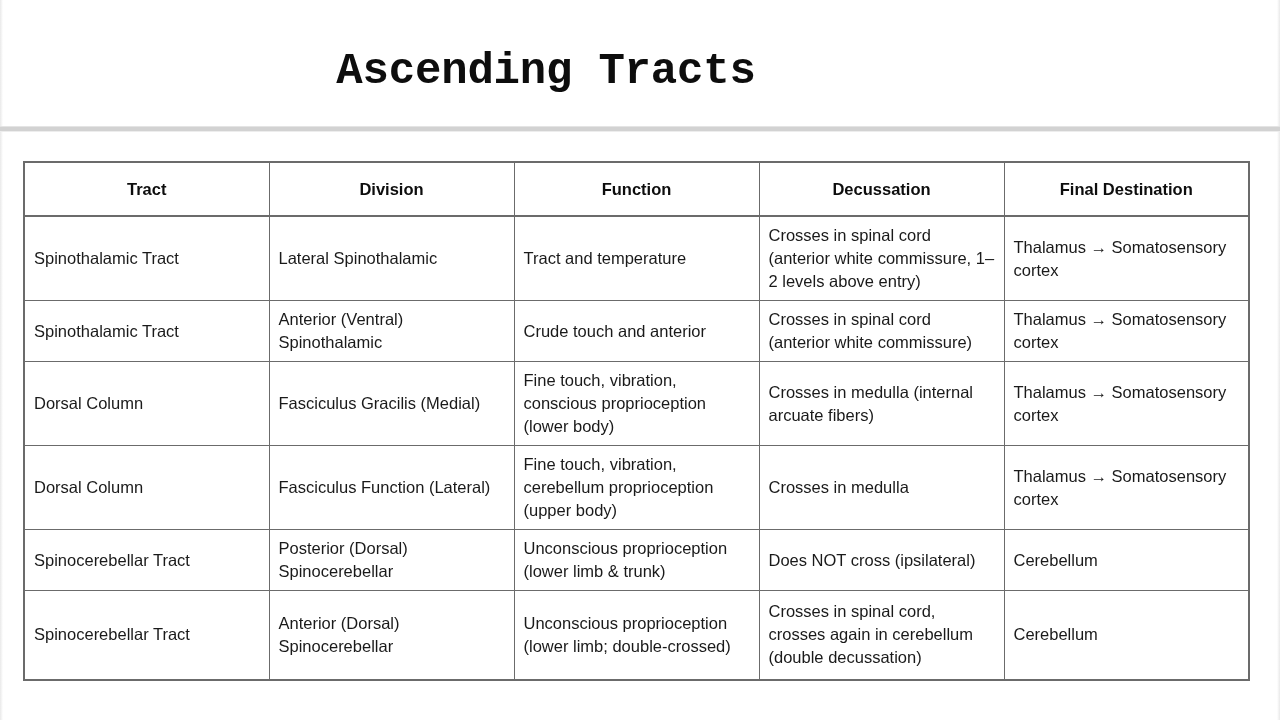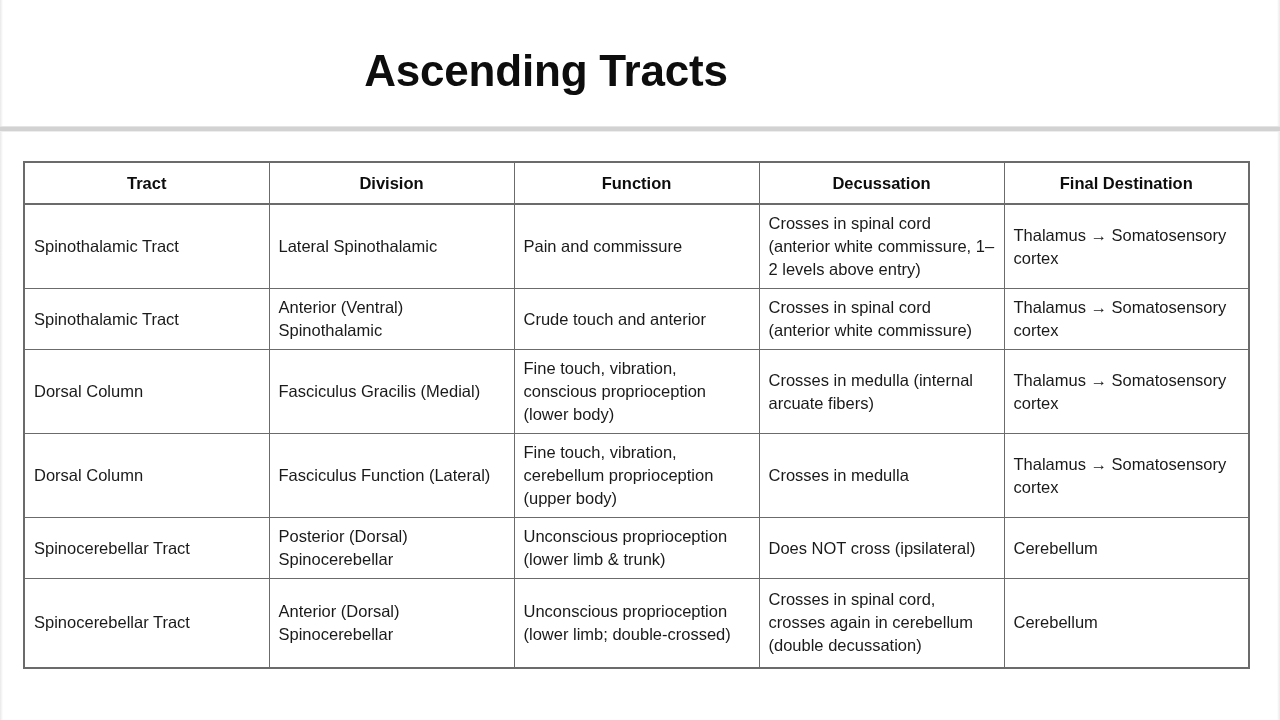--- a/index.html
+++ b/index.html
@@ -38,20 +38,21 @@
   .page-edge-left  { left: 0; }
   .page-edge-right { right: 0; background: linear-gradient(to left, #e9e9e9, #ffffff); }
 
   
   .title-area {
     position: absolute;
     left: 0;
     top: 0;
     width: 1280px;
     height: 126px;
+    font-family: Liberation Mono, monospace;
   }
   .slide-title {
     position: absolute;
     left: 0;
     top: 44px;
     width: 1092px;      
     text-align: center;
     font-size: 44px;
     line-height: 54px;
     font-weight: bold;
@@ -91,21 +92,21 @@
   table.tracts th,
   table.tracts td {
     border: 1px solid #6b6b6b;
     vertical-align: middle;
     box-sizing: border-box;
     background: #ffffff;
   }
 
   table.tracts th {
     height: 32px;
-    padding: 10px 8px;
+    padding: 16px 8px;
     text-align: center;
     font-size: 16.5px;
     line-height: 20px;
     font-weight: bold;
     color: #0d0d0d;
     border-bottom: 2px solid #6b6b6b;
   }
 
   table.tracts td {
     padding: 7px 9px;
@@ -152,21 +153,21 @@
           <th>Division</th>
           <th>Function</th>
           <th>Decussation</th>
           <th>Final Destination</th>
         </tr>
       </thead>
       <tbody>
         <tr data-rowindex="0">
           <td>Spinothalamic Tract</td>
           <td>Lateral Spinothalamic</td>
-          <td>Pain and commissure</td>
+          <td>Tract and temperature</td>
           <td>Crosses in spinal cord (anterior white commissure, 1–2 levels above entry)</td>
           <td>Thalamus → Somatosensory cortex</td>
         </tr>
         <tr data-rowindex="1">
           <td>Spinothalamic Tract</td>
           <td>Anterior (Ventral) Spinothalamic</td>
           <td>Crude touch and anterior</td>
           <td>Crosses in spinal cord (anterior white commissure)</td>
           <td>Thalamus → Somatosensory cortex</td>
         </tr>

